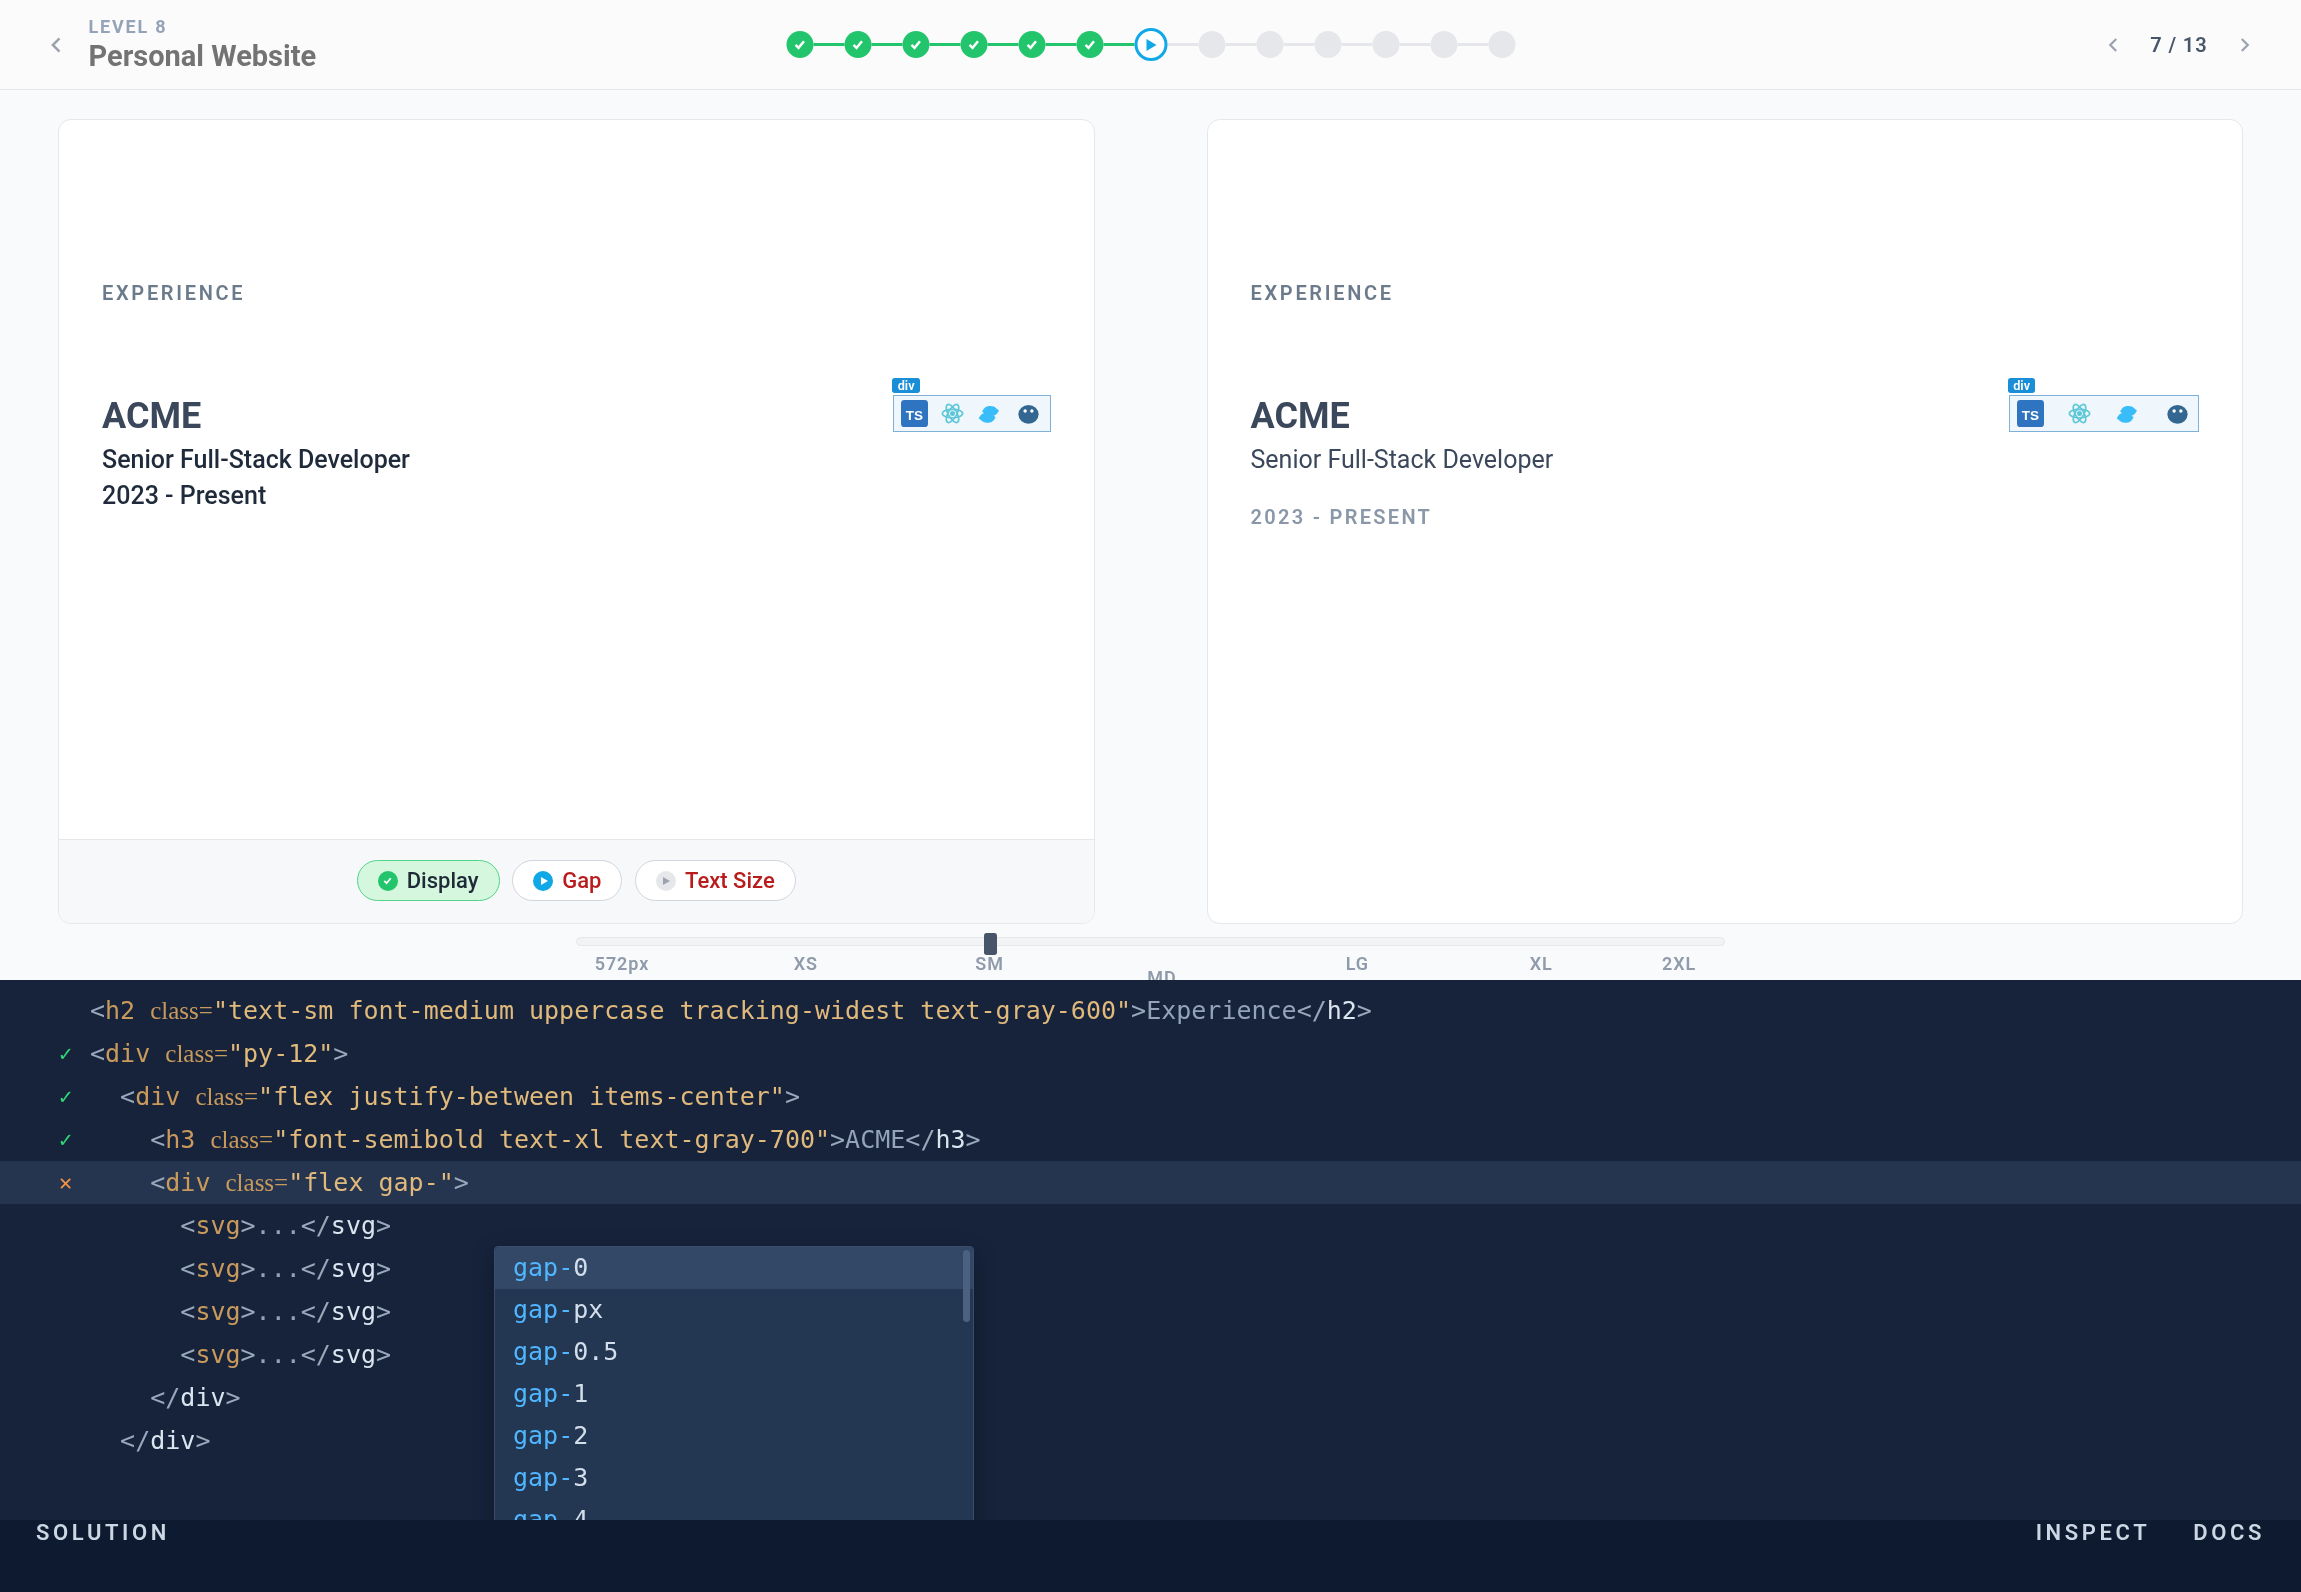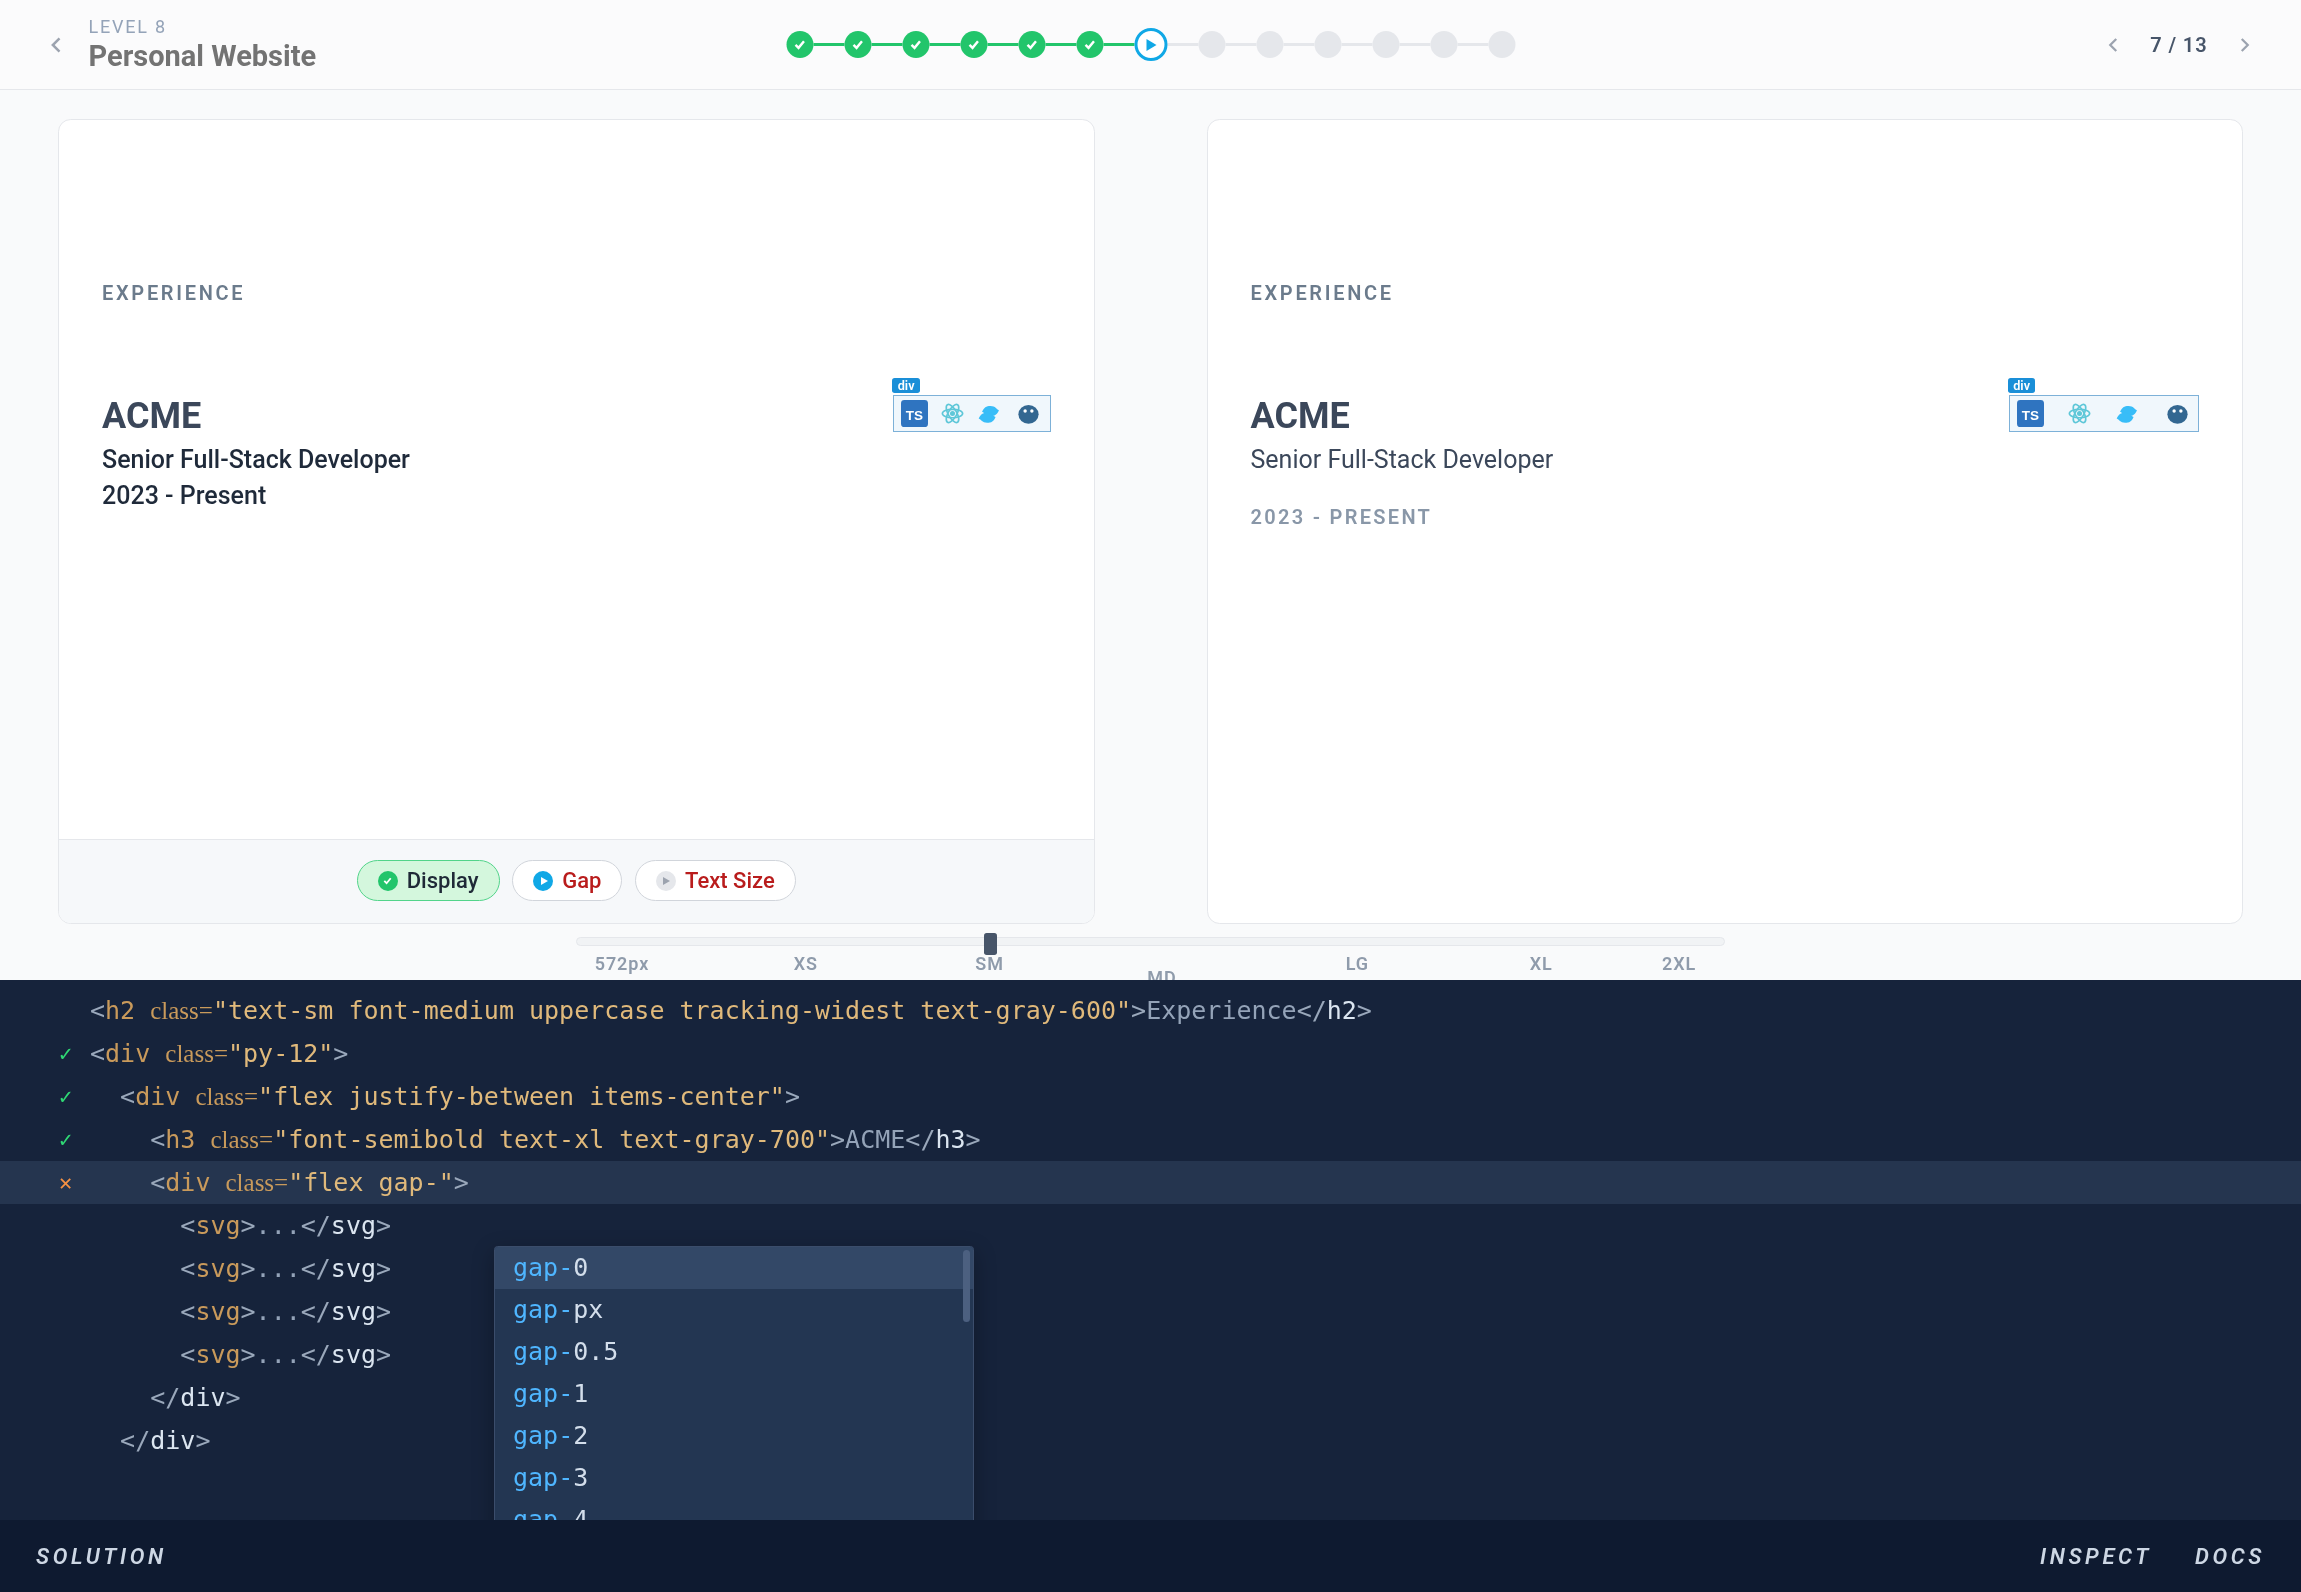--- a/index.html
+++ b/index.html
@@ -22,21 +22,21 @@
     background: #fbfbfc;
     position: relative;
   }
   .header-left { display:flex; align-items:center; gap:20px; }
   .back-chevron {
     width: 23.5px; height: 23.5px; display:flex; align-items:center; justify-content:center;
     color:#9ca3af; cursor:pointer;
   }
   .back-chevron svg { width: 20px; height: 20px; stroke:#9ca3af; stroke-width:3; fill:none; }
   .title-block { display:flex; flex-direction:column; }
-  .level { font-size: 18px; letter-spacing: 1.8px; font-weight:400; color:#94a3b8; }
+  .level { font-size: 18px; letter-spacing: 1.8px; font-weight:700; color:#94a3b8; }
   .page-title { font-size: 29px; font-weight:700; color:#737373; margin-top:1.8px; }
 
   .progress {
     position:absolute; left:50%; transform:translateX(-50%);
     display:flex; align-items:center;
   }
   .dot {
     width:27px; height:27px; border-radius:50%;
     display:flex; align-items:center; justify-content:center;
     position:relative; flex:none;
@@ -181,23 +181,22 @@
   .autocomplete .scroll { position:absolute; right:2.7px; top:2.7px; width:7.2px; height:72px; background:#4c6080; border-radius:3.6px;}
   .ac-item { padding: 0 18px; }
   .ac-item.sel { background:#334867; }
   .ac-prefix { color:#4fb6ff; }
   .ac-suffix { color:#d3deeb; }
 
   
   .editor-footer {
     position:fixed; bottom:0; left:0; right:0;
     height:72px; background:#0e1a30;
-    display:flex; justify-content:space-between; align-items:center;
+    display:flex; justify-content:space-between; 
     padding:0 36px;
-    font-style:italic;
   }
   .ef-label {
     font-size:22px; letter-spacing:3.6px; font-weight:600;
     color:#cdd7e4; cursor:pointer;
   }
   .ef-right { display:flex; gap:43px; }
 </style>
 </head>
 <body>
 

